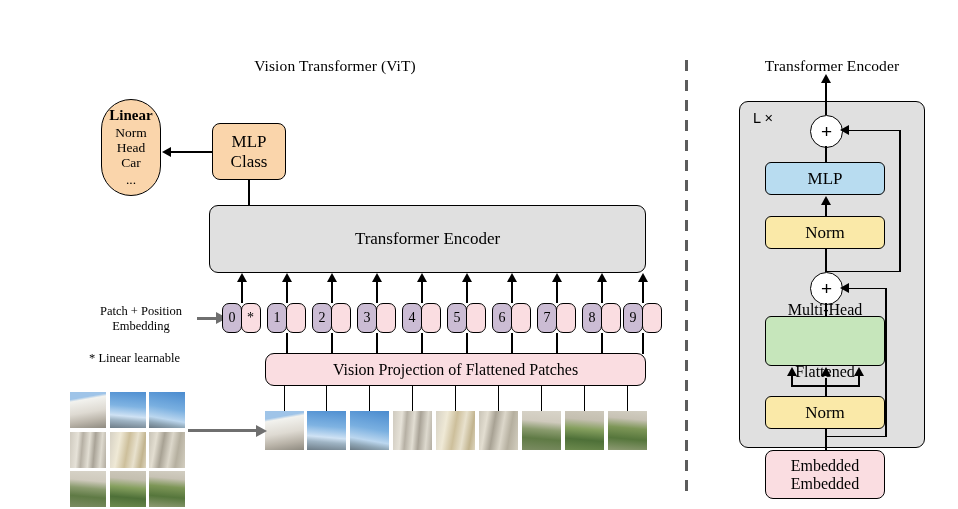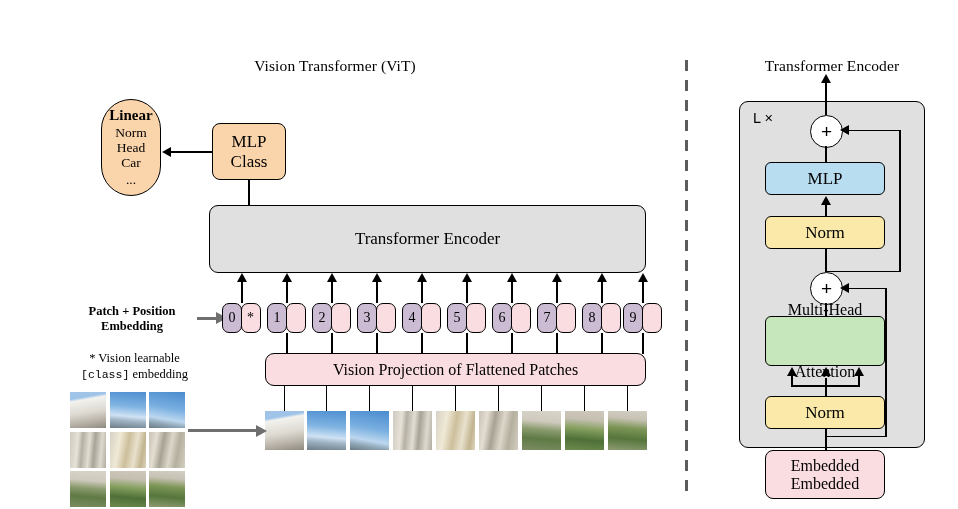--- a/index.html
+++ b/index.html
@@ -61,34 +61,31 @@
   <div>MLP</div>
   <div>Class</div>
 </div>
 
 <div class="abs vline" style="left:248px;top:180px;height:26px;"></div>
 
 <div class="abs box rad9" style="left:209px;top:205px;width:437px;height:68px;background:#e0e0e0;font-size:17px;">
   <span>Transformer Encoder</span>
 </div>
 
-<div class="abs" style="left:70px;top:304px;width:124px;text-align:center;font-weight:bold;font-size:12.5px;line-height:1.22;">
+<div class="abs" style="left:79px;top:304px;width:124px;text-align:center;font-weight:normal;font-size:12.5px;line-height:1.22;">
   <div>Patch + Position</div>
   <div>Embedding</div>
 </div>
 
 <div class="abs" style="left:197px;top:316.5px;width:19px;height:3px;background:#6f6f6f;"></div>
 <div class="abs" style="left:216px;top:312px;width:0;height:0;border-top:6px solid transparent;
             border-bottom:6px solid transparent;border-left:11px solid #6f6f6f;"></div>
 
 <div class="abs" style="left:62px;top:350px;width:145px;text-align:center;font-size:12.5px;line-height:1.3;">
-  <div>* Vision learnable</div>
-  <div>
-    <span class="mono">[class]</span><span> embedding</span>
-  </div>
+  <div>* Linear learnable</div>
 </div>
 
 <div id="token-row">
     <div class="abs tok" style="left: 222px; top: 303px; height: 30px;">
       <div class="a" style="width: 20px; height: 30px; background: rgb(203, 188, 212); font-size: 14px;">0</div>
       <div class="b" style="width: 20px; height: 30px; background: rgb(250, 221, 225); font-size: 14px;">*</div>
     </div>
     <div class="abs vline" style="left: 241.1px; top: 281px; height: 22px;"></div>
     <div class="abs ar-up" style="left: 236.5px; top: 273px;"></div>
     <div class="abs tok" style="left: 267px; top: 303px; height: 30px;">
@@ -233,21 +230,21 @@
 
 <div class="abs plus" style="left:810px;top:272px;width:31px;height:31px;">
   <span>+</span>
 </div>
 
 <div class="abs vline" style="left:825.1px;top:303px;height:14px;"></div>
 
 <div class="abs box rad6" style="left:765px;top:316px;width:120px;height:50px;background:#c6e6bb;
             flex-direction:column;font-size:16px;gap:44px;">
   <div>Multi-Head</div>
-  <div>Attention</div>
+  <div>Flattened</div>
 </div>
 
 <div class="abs vline" style="left:825.1px;top:378px;height:18px;"></div>
 <div class="abs hline" style="left:791px;top:385px;width:69px;"></div>
 <div class="abs vline" style="left:791px;top:375px;height:11px;"></div>
 <div class="abs vline" style="left:858.4px;top:375px;height:11px;"></div>
 <div class="abs ar-up" style="left:786.5px;top:367px;"></div>
 <div class="abs ar-up" style="left:820.5px;top:367px;"></div>
 <div class="abs ar-up" style="left:854px;top:367px;"></div>
 

